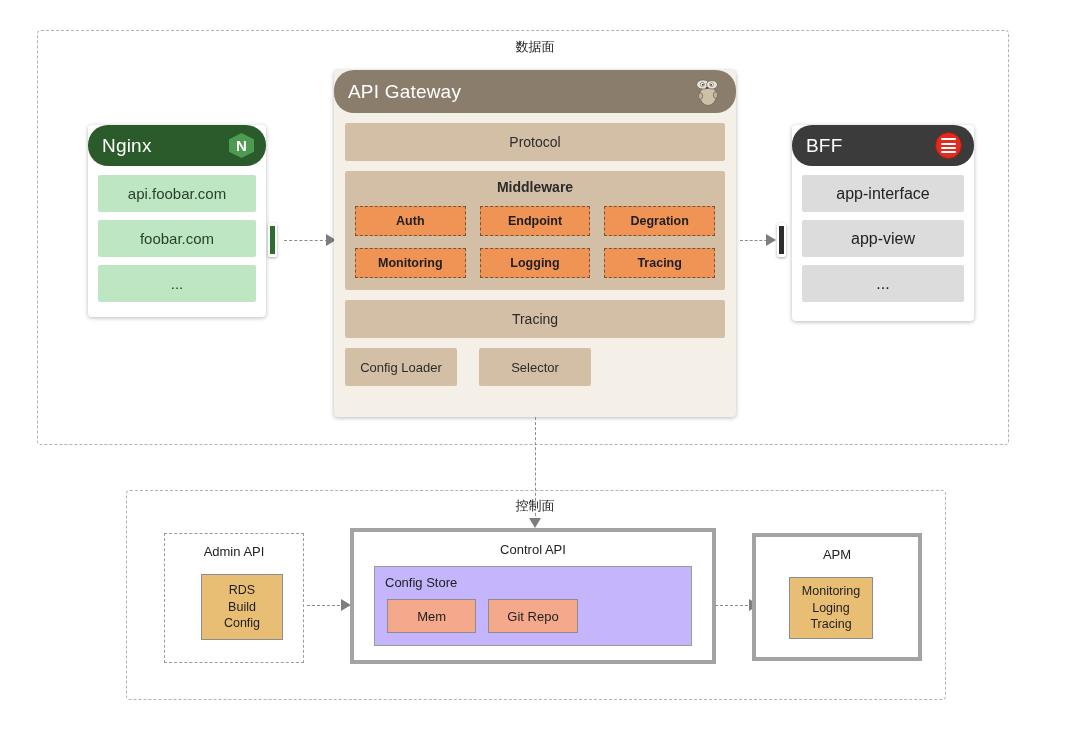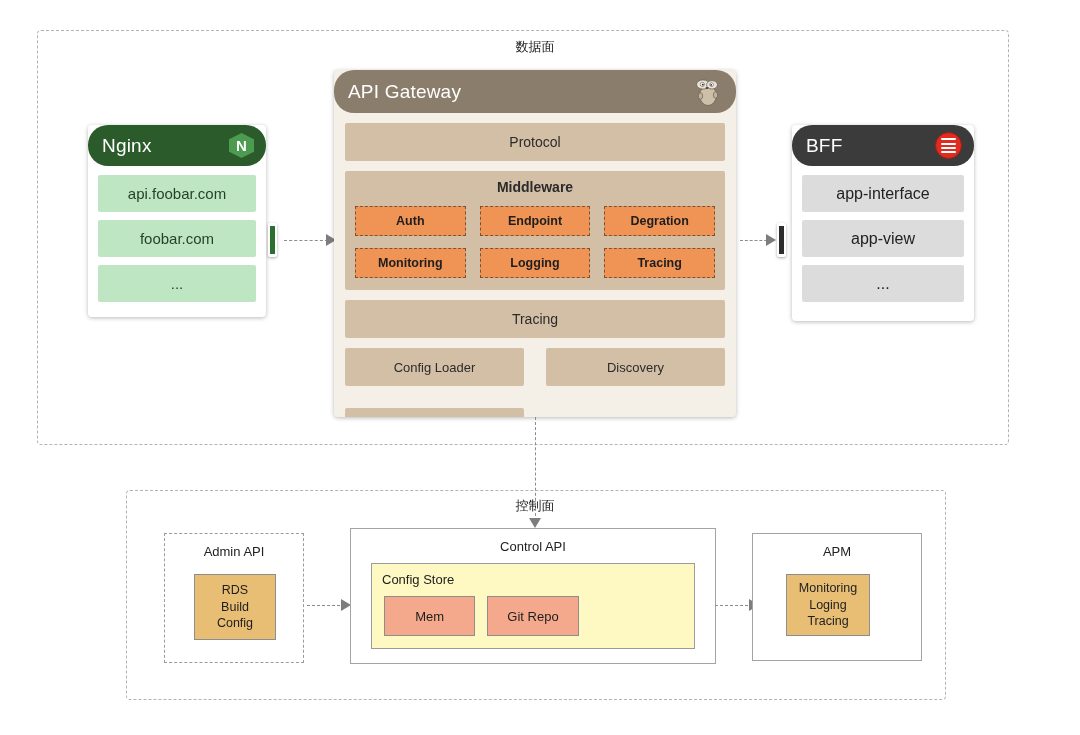--- a/index.html
+++ b/index.html
@@ -163,21 +163,21 @@
   .mw-cell {
     height: 30px;
     background: #f09455;
     border: 1.5px dashed #7a5336;
     display: flex; align-items: center; justify-content: center;
     font-size: 12.5px; color: #1e1e1e;
     box-sizing: border-box;
   }
   .gw-bottom {
     display: grid;
-    grid-template-columns: repeat(2, 1fr);
+    grid-template-columns: repeat(3, 1fr);
     gap: 22px;
   }
   .gw-bottom .cell {
     height: 38px;
     background: #d3bfa6;
     display: flex; align-items: center; justify-content: center;
     font-size: 13px; color: #2b2b2b;
     border-radius: 2px;
   }
 
@@ -233,55 +233,55 @@
 
   #arr3 { left: 307px; top: 605px; width: 38px; }
   #arr3h{ left: 341px; top: 599px; }
   #arr4 { left: 715px; top: 605px; width: 38px; }
   #arr4h{ left: 749px; top: 599px; }
 
   
   .solid-box {
     position: absolute;
     background: #ffffff;
-    border: 1px solid #a3a3a3;
+    border: 4px solid #a3a3a3;
     box-sizing: border-box;
   }
   .dash-box {
     position: absolute;
     background: #ffffff;
     border: 1.4px dashed #9b9b9b;
     box-sizing: border-box;
   }
   .box-title {
     position: absolute;
     top: 10px; left: 0; right: 0;
     text-align: center;
     font-size: 13px;
     color: #222;
   }
 
   #admin-api { left: 164px; top: 533px; width: 140px; height: 130px; }
   #rds {
     position: absolute;
-    left: 29px; top: 40px; width: 82px; height: 66px;
+    left: 36px; top: 40px; width: 82px; height: 66px;
     background: #e8bd74;
     border: 1px solid #8d8d8d;
     display: flex; align-items: center; justify-content: center;
     text-align: center;
     font-size: 12.5px; line-height: 1.35; color: #1e1e1e;
     box-sizing: border-box;
     white-space: pre-line;
   }
 
   #control-api { left: 350px; top: 528px; width: 366px; height: 136px; }
   #config-store {
     position: absolute;
     left: 20px; top: 34px; right: 20px; bottom: 14px;
-    background: #fef9c3;
+    background: #c4b5fd;
     border: 1px solid #9b9b9b;
     box-sizing: border-box;
   }
   #config-store .cs-title {
     position: absolute; left: 10px; top: 8px;
     font-size: 13px; color: #222;
   }
   .cs-grid {
     position: absolute;
     left: 12px; right: 12px; top: 32px; bottom: 12px;
@@ -373,21 +373,20 @@
           <div class="mw-cell">Monitoring</div>
           <div class="mw-cell">Logging</div>
           <div class="mw-cell">Tracing</div>
         </div>
       </div>
 
       <div class="gw-panel endpoint">Tracing</div>
 
       <div class="gw-bottom">
         <div class="cell">Config Loader</div>
-        <div class="cell">Discovery</div>
         <div class="cell">Selector</div>
       </div>
     </div>
   </div>
 
   <div class="arrow-h" id="arr2"></div>
   <div class="arrow-head-r" id="arr2h"></div>
 
   <div class="nub" id="nub-bff">
     <i></i>

